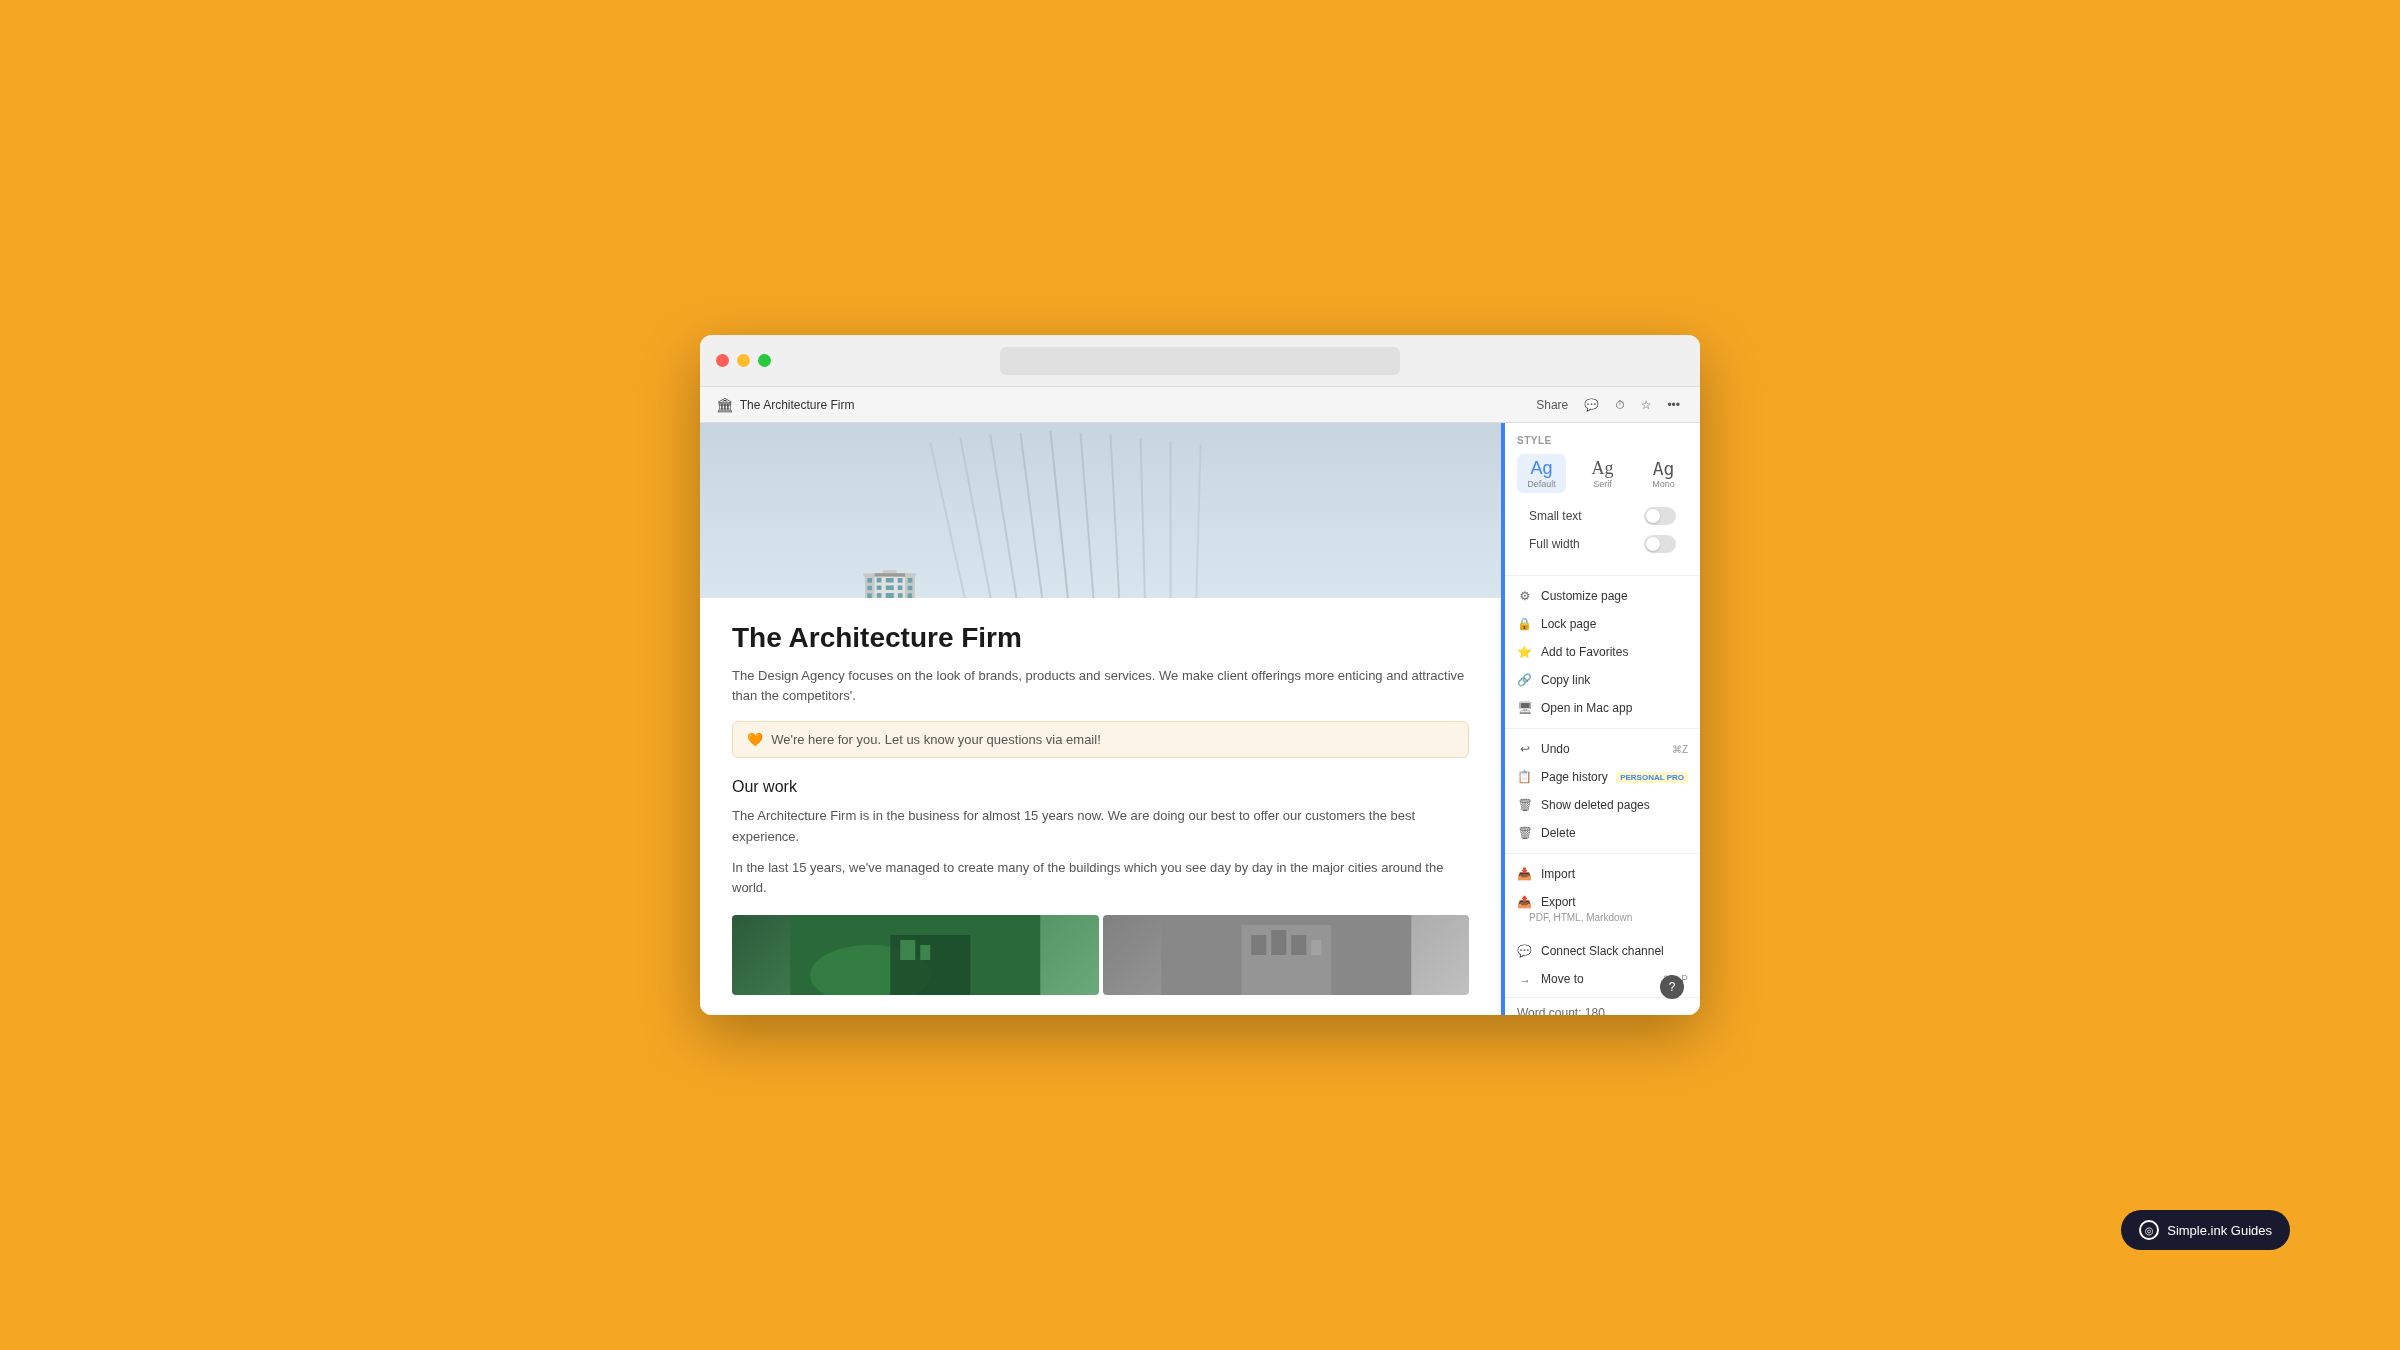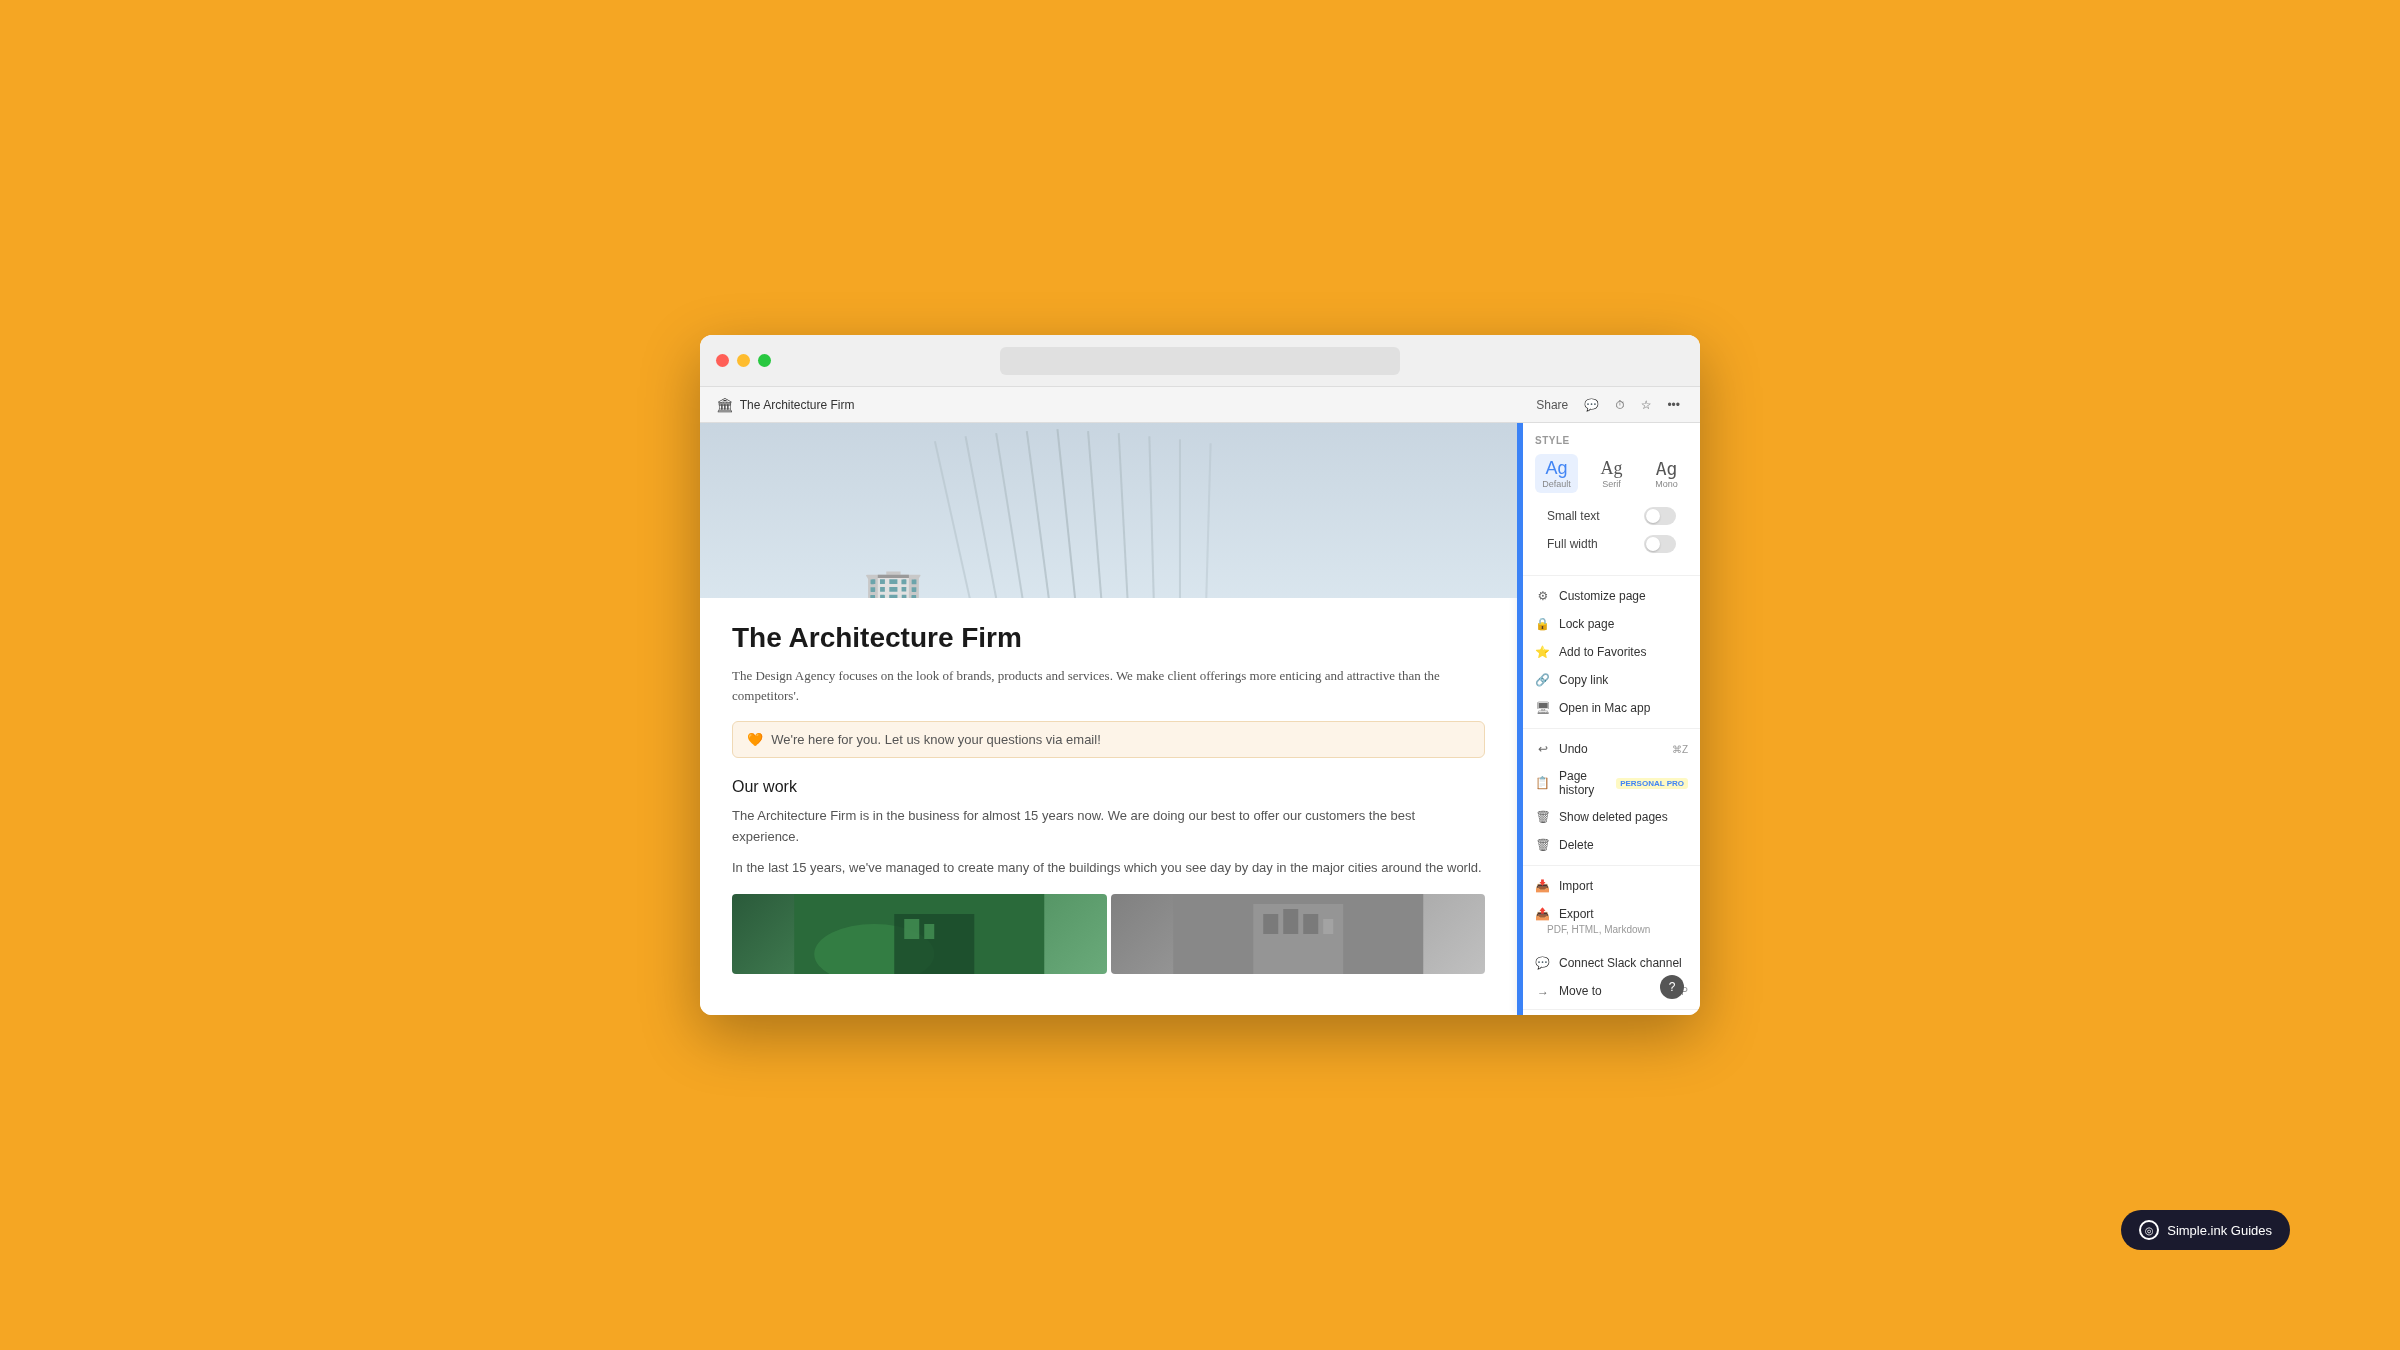--- a/index.html
+++ b/index.html
@@ -147,21 +147,20 @@
       font-weight: 700;
       color: #1a1a1a;
       margin-bottom: 12px;
     }
 
     .page-description {
       font-size: 13px;
       color: #555;
       line-height: 1.5;
       margin-bottom: 16px;
-      font-family: Liberation Serif, serif;
     }
 
     .info-banner {
       background: #fdf4e8;
       border: 1px solid #f0d9b5;
       border-radius: 6px;
       padding: 10px 14px;
       display: flex;
       align-items: center;
       gap: 8px;
@@ -201,23 +200,23 @@
     .bottom-img-left {
       background: linear-gradient(135deg, #2a5a3a 0%, #4a8a5a 50%, #6aaa7a 100%);
     }
 
     .bottom-img-right {
       background: linear-gradient(135deg, #808080 0%, #a0a0a0 50%, #c0c0c0 100%);
     }
 
     
     .right-panel {
-      width: 183px;
+      width: 199px;
       background: #ffffff;
-      border-left: 6px solid #3b82f6;
+      border-left: 4px solid #3b82f6;
       box-shadow: -2px 0 8px rgba(0,0,0,0.05);
       overflow-y: auto;
       padding: 12px 0;
     }
 
     .style-section {
       padding: 0 12px 10px;
     }
 
     .style-label {

